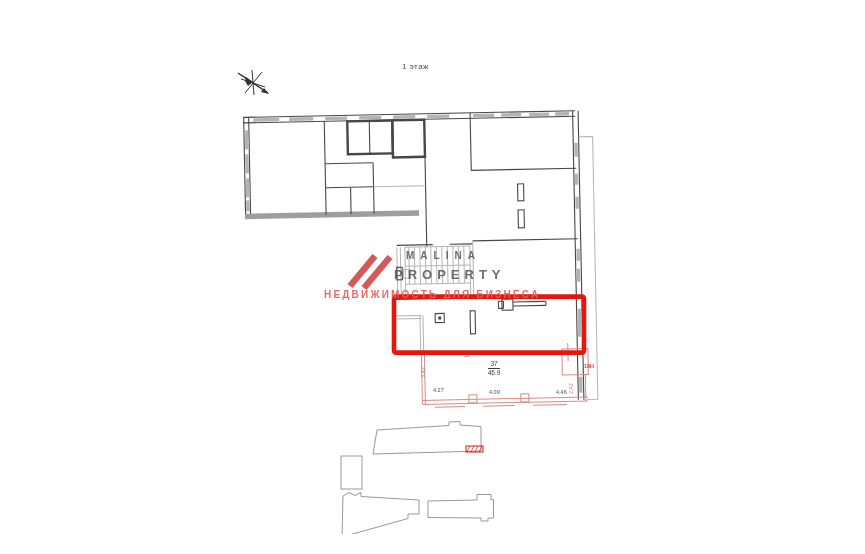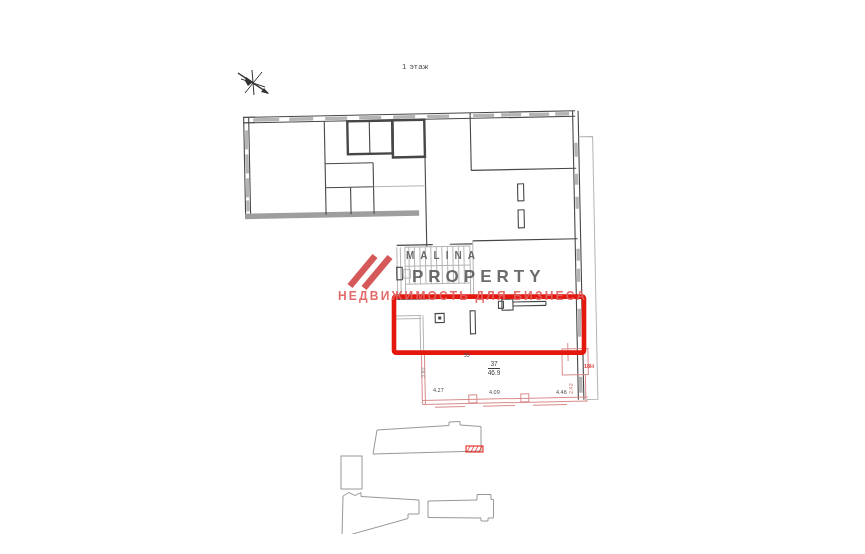--- a/index.html
+++ b/index.html
@@ -18,22 +18,22 @@
   .w-light{stroke:var(--wall-light);stroke-width:1;}
   .win{stroke:var(--wall-light);stroke-width:3.4;}
   .pink{stroke:var(--unit-outline);stroke-width:1;fill:none;}
   .red-hl{stroke:var(--highlight);stroke-width:4.6;fill:none;}
   .kp{stroke:var(--keyplan);stroke-width:1;fill:none;}
   .logo-bar{stroke:var(--logo-red);stroke-width:6.5;opacity:.92;}
   .arrow{stroke:#333;fill:none;}
   .txt{position:absolute;white-space:nowrap;color:var(--dim-text);}
   .floor-label{left:402px;top:62px;font-size:8px;letter-spacing:.5px;}
   .wm1{left:406px;top:250px;font-size:10px;font-weight:bold;letter-spacing:6px;color:var(--wm-gray);opacity:.88;}
-  .wm2{left:412px;top:267px;font-size:17px;font-weight:bold;letter-spacing:5px;color:var(--wm-gray);opacity:.88;}
-  .wm3{left:338px;top:289px;font-size:12px;font-weight:bold;letter-spacing:2.2px;color:var(--wm-red);opacity:.92;}
+  .wm2{left:394px;top:267px;font-size:13px;font-weight:bold;letter-spacing:5px;color:var(--wm-gray);opacity:.88;}
+  .wm3{left:324px;top:289px;font-size:10px;font-weight:bold;letter-spacing:2.2px;color:var(--wm-red);opacity:.92;}
   .frac{left:483px;top:360px;width:22px;text-align:center;font-size:6.5px;line-height:8px;color:#3c3c3c;}
   .frac .top{display:inline-block;border-bottom:.8px solid #3c3c3c;padding:0 2px;}
   .note55{left:464px;top:352px;font-size:5px;}
   .dim{font-size:5.5px;}
   .d1{left:433px;top:387px;} .d2{left:489px;top:389px;} .d3{left:556px;top:389px;}
   .dv{transform:rotate(-90deg);transform-origin:left top;}
   .d4{left:420px;top:378px;color:#8a8a8a;} .d5{left:568px;top:394px;color:#cc7070;}
   .zone{left:584px;top:363px;font-size:5.5px;color:#e03c3c;font-weight:bold;}
 </style>
 </head>

